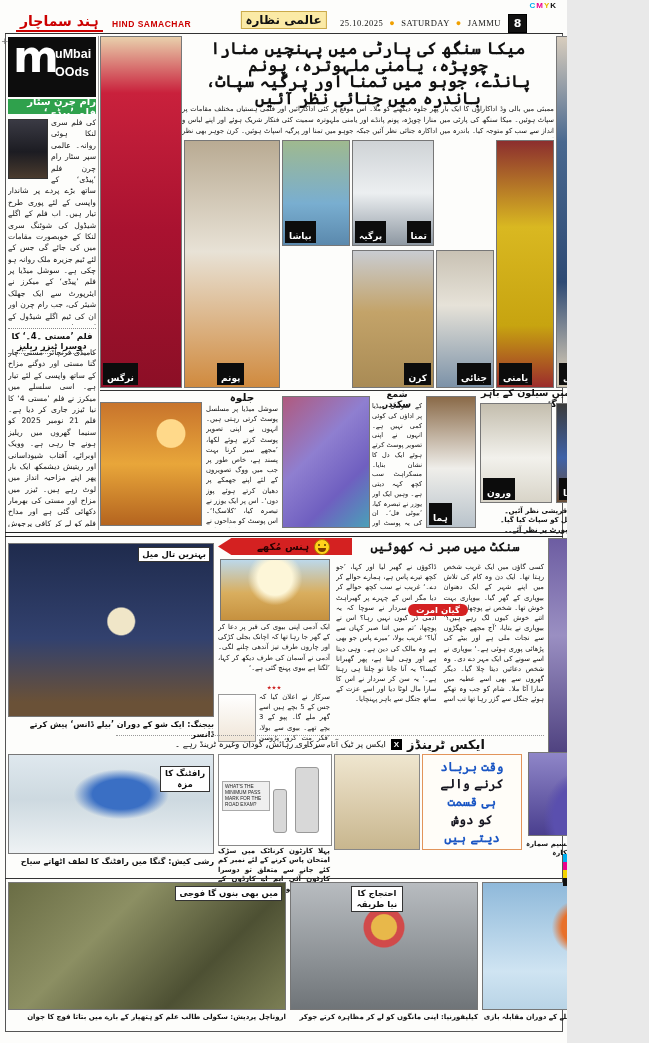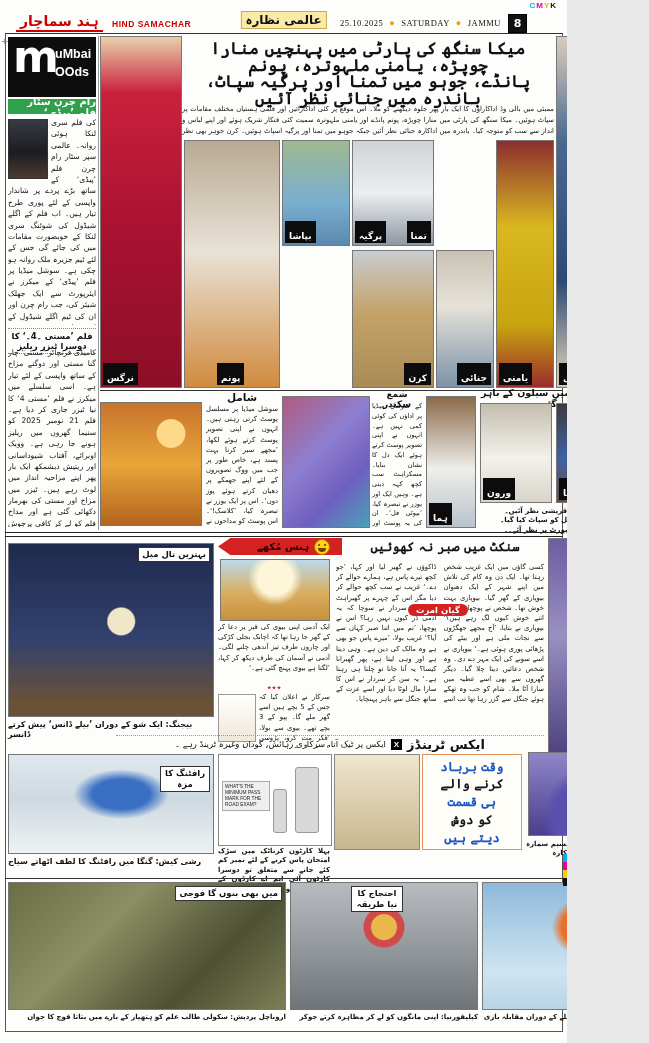--- a/index.html
+++ b/index.html
@@ -33,21 +33,21 @@
   .vline{border-left:1px solid #999;width:0;}
   
   .headline{font-family:"DejaVu Serif",serif;font-size:16.5px;font-weight:bold;text-align:center;line-height:1.0;}
   .deck{font-size:6.8px;line-height:1.6;text-align:justify;}
   
   .ph{border:1px solid #777;box-sizing:border-box;}
   .chip{position:absolute;background:#0c0c0c;color:#fff;font-size:9px;font-weight:bold;
         padding:9px 4px 1px;line-height:1.35;white-space:nowrap;}
   .wlabel{position:absolute;background:#fff;border:1px solid #333;color:#111;font-size:8.5px;font-weight:bold;
           padding:1px 3px;text-align:center;line-height:1.3;}
-  .cap{font-size:8px;font-weight:bold;text-align:left;line-height:1.3;}
+  .cap{font-size:8px;font-weight:bold;text-align:right;line-height:1.3;}
   .capsm{font-size:7px;font-weight:bold;text-align:right;line-height:1.35;}
   
   .g-nargis{background:linear-gradient(180deg,#e9d0ac 0%,#c9213c 16%,#a91230 55%,#8c0f26 100%);}
   .g-mrunal{background:linear-gradient(180deg,#d8cdbd 0%,#49688f 30%,#2e4a74 70%,#cfc5b2 96%);}
   .g-poonam{background:linear-gradient(180deg,#b9ab93 0%,#e8e2d6 45%,#d08a3e 100%);}
   .g-bipasha{background:linear-gradient(180deg,#9fb98f 0%,#79aed0 60%,#5b89ad 100%);}
   .g-pragya{background:linear-gradient(180deg,#cfd3d6 0%,#eceff1 50%,#8e98a2 100%);}
   .g-manara{background:linear-gradient(180deg,#b9b4a4 0%,#7d7f6a 60%,#55584a 100%);}
   .g-yamini{background:linear-gradient(180deg,#8c2e2e 0%,#d9b821 35%,#c7a410 75%,#9c2c2c 100%);}
   .g-ananya{background:linear-gradient(180deg,#a4c6a0 0%,#f0f0ec 45%,#d8d6cc 100%);}
@@ -66,21 +66,21 @@
   .g-mice{background:linear-gradient(180deg,#efe6cf 0%,#d8c9a8 60%,#c8b68e 100%);border:1px solid #888;}
   .g-heels{background:radial-gradient(ellipse at 50% 80%,#5a4fae 0 35%,transparent 50%),linear-gradient(180deg,#8f86c8 0%,#4a3f8f 100%);}
   .g-soldier{background:linear-gradient(135deg,#6a6d45 0%,#8c8f63 35%,#4d5033 70%,#7c7f55 100%);}
   .g-joker{background:radial-gradient(circle at 50% 35%,#e8b84a 0 10%,#d14a4a 11% 16%,transparent 17%),linear-gradient(180deg,#b8bcc0 0%,#8d9296 60%,#6f7478 100%);}
   .g-skate{background:radial-gradient(circle at 60% 35%,#e8702a 0 14%,transparent 22%),linear-gradient(180deg,#8fb9da 0%,#cfe4f2 70%,#b9d4e6 100%);}
   
   .subtitle{font-size:10.5px;font-weight:bold;text-align:center;}
   .smallbody{font-size:6.8px;line-height:1.5;text-align:justify;}
   
   .banner{background:#d42121;clip-path:polygon(0 50%,10% 0,100% 0,100% 100%,10% 100%);
-          display:flex;align-items:center;justify-content:flex-end;gap:5px;padding:0 12px 0 0;}
+          display:flex;align-items:center;justify-content:flex-end;gap:5px;padding:0 22px 0 0;}
   .banner .t{font-size:10px;font-weight:bold;color:#2a0000;}
   .emoji{width:14px;height:14px;border-radius:50%;background:#ffd21c;border:1px solid #a87800;position:relative;}
   .emoji:before{content:"";position:absolute;left:3px;top:4px;width:2px;height:2px;background:#5a3c00;border-radius:50%;box-shadow:6px 0 0 #5a3c00;}
   .emoji:after{content:"";position:absolute;left:3px;bottom:2px;width:8px;height:4px;background:#7a3b00;border-radius:0 0 8px 8px;}
   .dots{color:#cc2222;font-weight:bold;font-size:9px;text-align:center;letter-spacing:2px;}
   .jcartoon{float:left;width:36px;height:46px;margin:2px 3px 0 0;}
   
   .gyan-head{font-family:"DejaVu Serif",serif;font-size:12.5px;font-weight:bold;text-align:center;}
   .gyan-body{font-size:6.8px;line-height:1.5;text-align:justify;column-count:2;column-gap:7px;}
   .badge{position:absolute;background:#d42121;color:#fff;font-size:8.5px;font-weight:bold;border-radius:9px;
@@ -163,21 +163,21 @@
   </div>
   <div class="abs ph g-karan" style="left:352px;top:250px;width:82px;height:138px;">
     <span class="chip rtl" style="right:2px;bottom:2px;">کرن</span>
   </div>
   <div class="abs ph g-jannai" style="left:436px;top:250px;width:58px;height:138px;">
     <span class="chip rtl" style="right:2px;bottom:2px;">جنائی</span>
   </div>
 
   <div class="abs rule" style="left:100px;right:4px;top:390px;"></div>
   <div class="abs ph g-kajol" style="left:100px;top:402px;width:102px;height:124px;"></div>
-  <div class="abs rtl subtitle" style="left:206px;top:391px;width:72px;">شامل</div>
+  <div class="abs rtl subtitle" style="left:206px;top:391px;width:72px;">جلوہ</div>
   <div class="abs rtl smallbody" style="left:206px;top:404px;width:72px;height:124px;overflow:hidden;">سوشل میڈیا پر مسلسل پوسٹ کرتی رہتی ہیں۔ انہوں نے اپنی تصویر پوسٹ کرتے ہوئے لکھا، ’مجھے سیر کرنا بہت پسند ہے، خاص طور پر جب میں ووگ تصویروں کے لئے اپنے جھمکے پر دھیان کرتے ہوئے پوز دوں‘۔ اس پر ایک یوزر نے تبصرہ کیا، ’کلاسک!‘۔ اس پوسٹ کو مداحوں نے بہت پسند کیا۔ اس پوسٹ کو 53000 لائکس ملے۔</div>
   <div class="abs ph g-purple" style="left:282px;top:396px;width:88px;height:132px;"></div>
   <div class="abs rtl subtitle" style="left:372px;top:389px;width:50px;font-size:9px;">شمع سکندر</div>
   <div class="abs rtl smallbody" style="left:372px;top:402px;width:50px;height:126px;overflow:hidden;font-size:6.5px;">کے سوشل میڈیا پر اداؤں کی کوئی کمی نہیں ہے۔ انہوں نے اپنی تصویر پوسٹ کرتے ہوئے ایک دل کا نشان بنایا۔ مسکراہٹ سب کچھ کہہ دیتی ہے۔ وہیں ایک اور یوزر نے تبصرہ کیا، ’بیوٹی فل‘۔ ان کی یہ پوسٹ اور تصویریں مداحوں کو بہت پسند آئیں۔ اس پوسٹ کو 8376 لائکس ملے۔</div>
   <div class="abs ph g-huma" style="left:426px;top:396px;width:50px;height:132px;">
     <span class="chip rtl" style="left:2px;bottom:2px;">ہما</span>
   </div>
   <div class="abs rtl" style="left:480px;top:387px;width:165px;font-size:9.5px;font-weight:bold;text-align:center;">ایشا پٹیل جوہو میں سیلون کے باہر دیکھی گئیں</div>
   <div class="abs ph g-varun" style="left:480px;top:403px;width:72px;height:100px;">
     <span class="chip rtl" style="left:2px;bottom:2px;">ورون</span>

